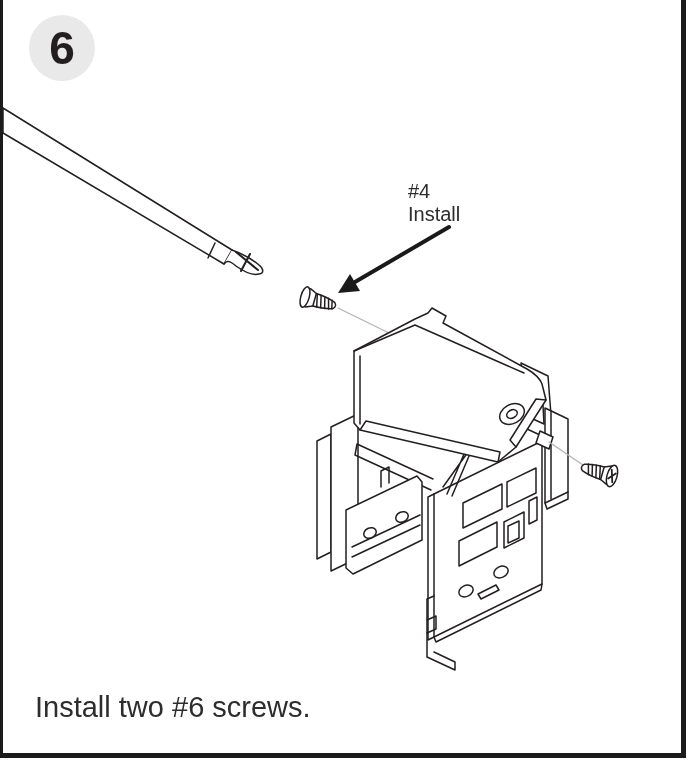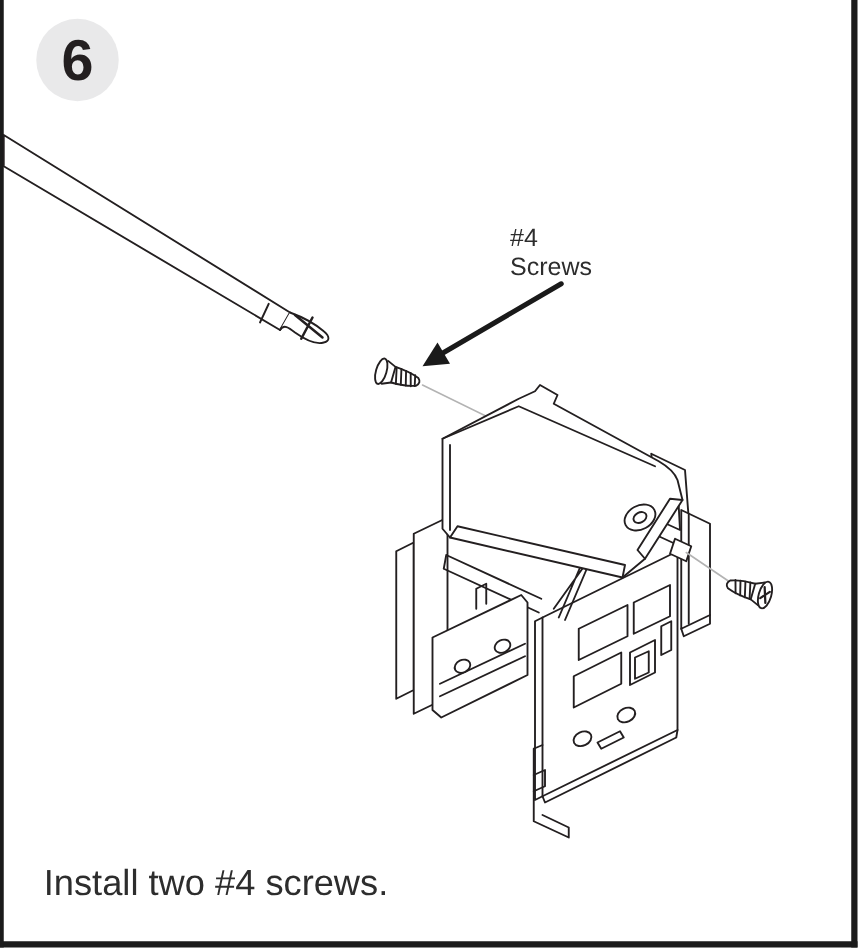--- a/index.html
+++ b/index.html
@@ -106,16 +106,16 @@
     </g>
   </g>
 </svg>
 
 <div class="badge">
   <span>6</span>
 </div>
 
 <div class="callout">
   <div>#4</div>
-  <div>Screws</div>
+  <div>Install</div>
 </div>
 
-<div class="caption">Install two #4 screws.</div>
+<div class="caption">Install two #6 screws.</div>
 
 </body></html>

